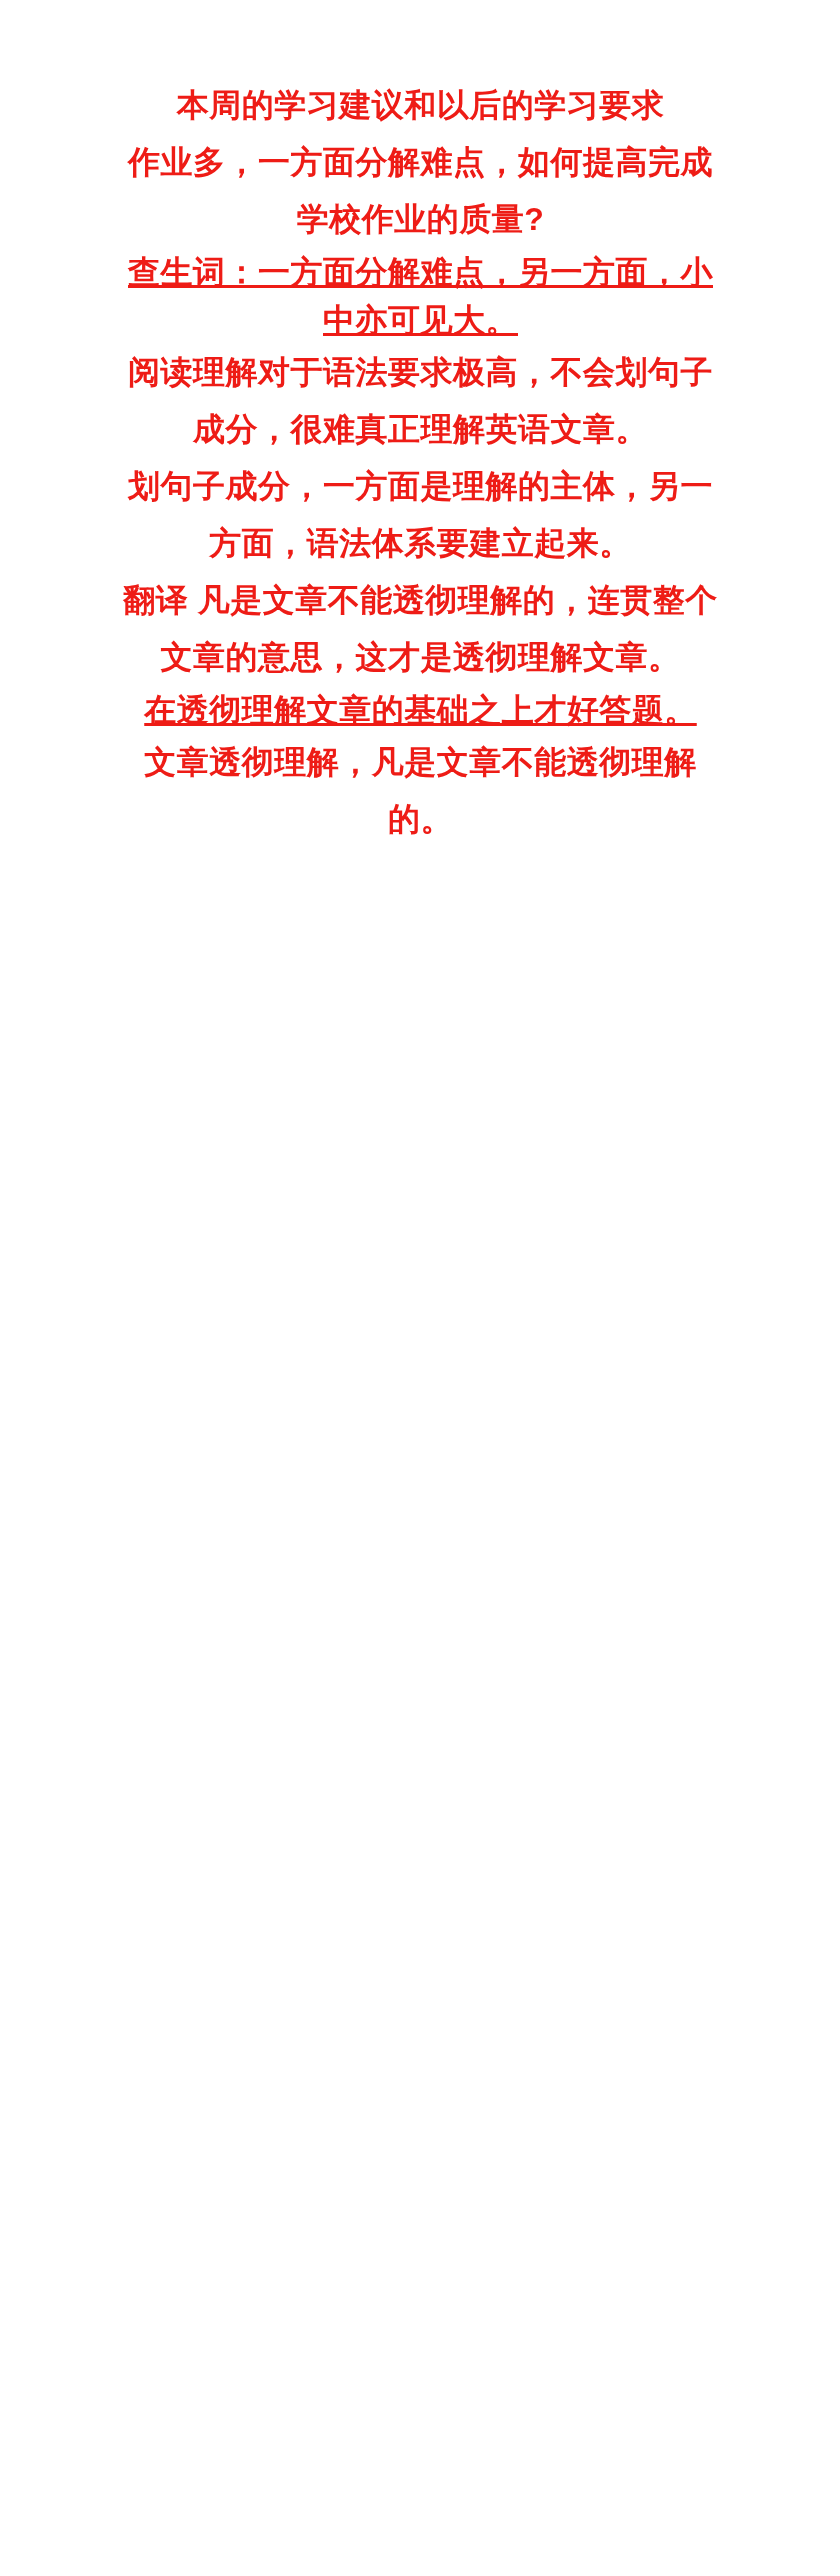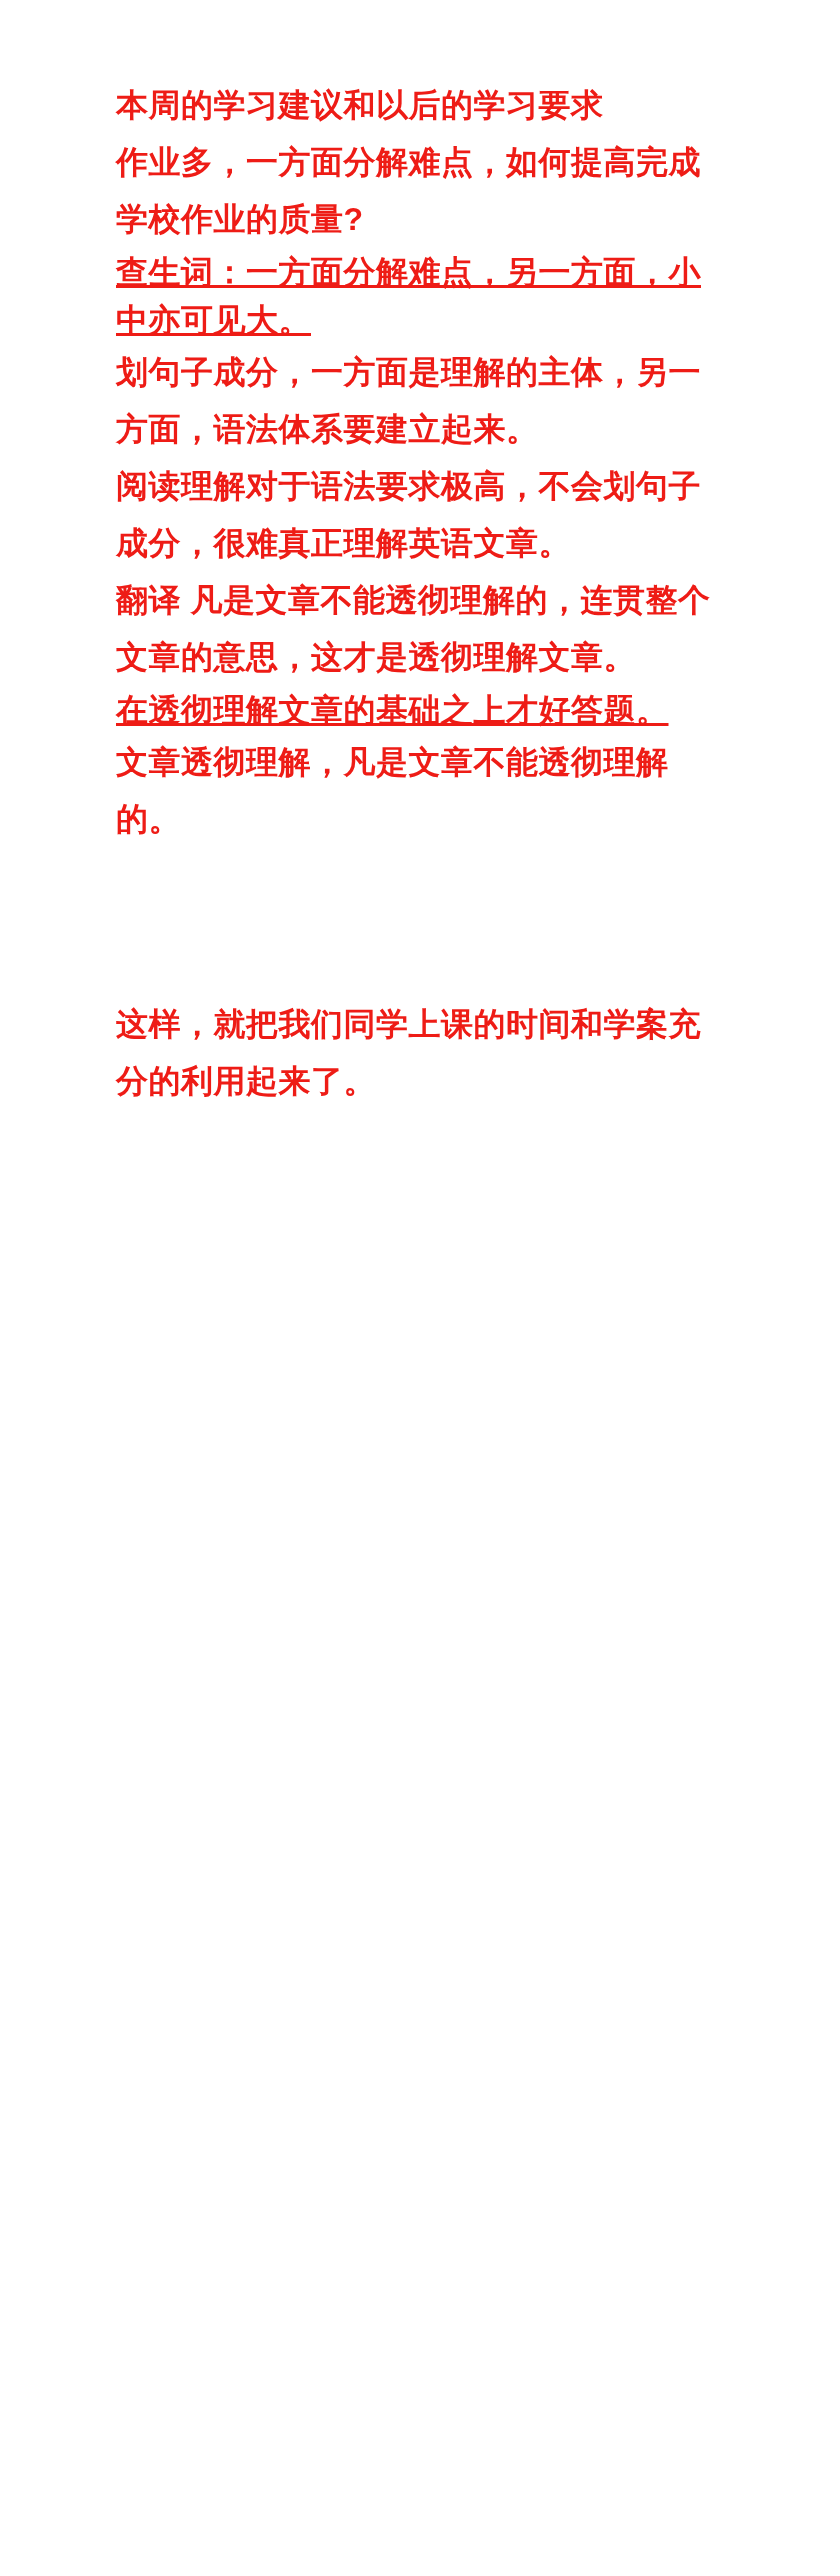--- a/index.html
+++ b/index.html
@@ -24,21 +24,21 @@
     display: block;
   }
   .para {
     color: #ee1c16;
     font-family: "Liberation Sans", sans-serif;
     font-weight: bold;
     font-size: 32px;
     line-height: 1.78;
     letter-spacing: 0.5px;
     margin: 0 0 0 0;
-    text-align: left;
+    text-align: center;
     word-break: break-all;
   }
   .para.tight {
     line-height: 1.5;
     text-decoration: underline;
   }
   .gap-large {
     height: 149px;
   }
 </style>
@@ -48,30 +48,29 @@
 <div class="page">
   <div class="doc-body">
 
     <p class="para">本周的学习建议和以后的学习要求</p>
 
     <p class="para">作业多，一方面分解难点，如何提高完成学校作业的质量?</p>
 
 
     <p class="para tight">查生词：一方面分解难点，另一方面，小中亦可见大。</p>
 
+    <p class="para">阅读理解对于语法要求极高，不会划句子成分，很难真正理解英语文章。</p>
+
     <p class="para">划句子成分，一方面是理解的主体，另一方面，语法体系要建立起来。</p>
-
-    <p class="para">阅读理解对于语法要求极高，不会划句子成分，很难真正理解英语文章。</p>
 
     <p class="para">翻译  凡是文章不能透彻理解的，连贯整个文章的意思，这才是透彻理解文章。</p>
 
     <p class="para tight">在透彻理解文章的基础之上才好答题。</p>
 
     <p class="para">文章透彻理解，凡是文章不能透彻理解的。</p>
 
     <div class="gap-large"></div>
 
-    <p class="para">这样，就把我们同学上课的时间和学案充分的利用起来了。</p>
 
 
   </div>
 </div>
 
 
 </body></html>

